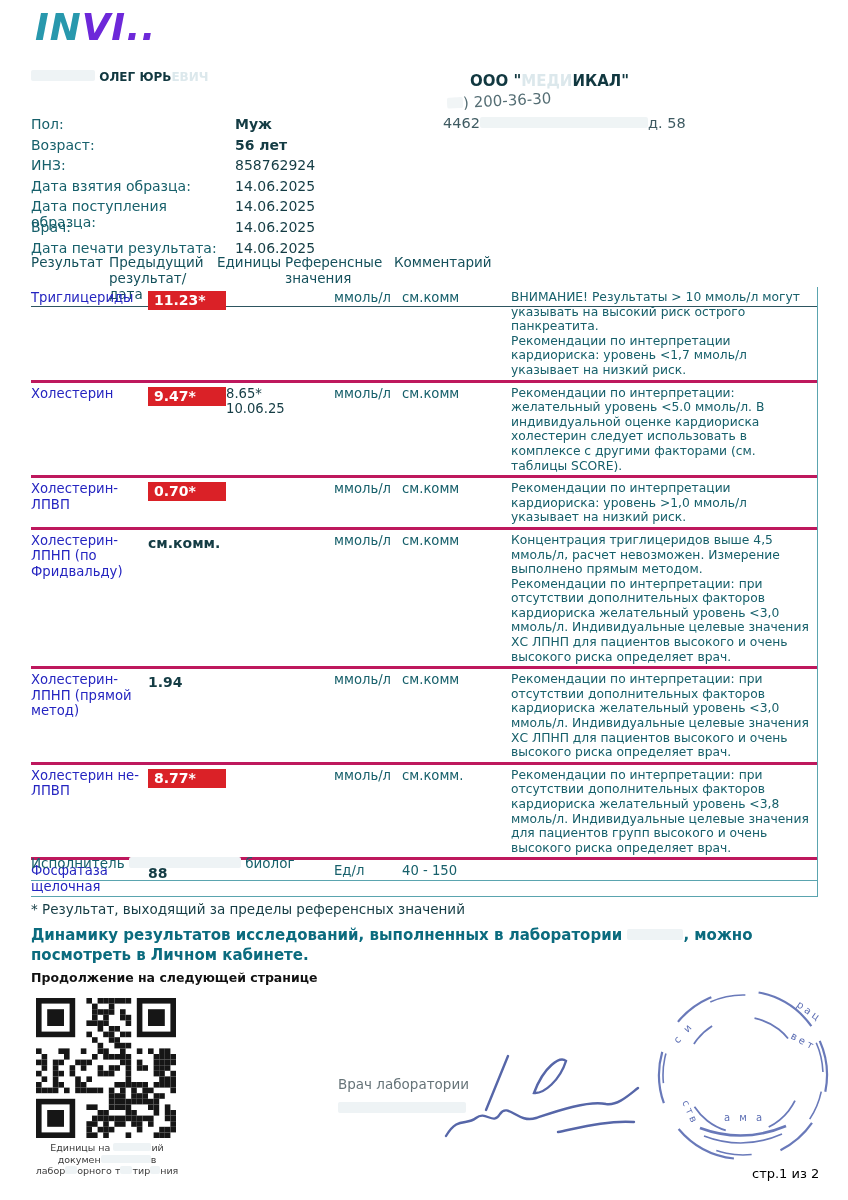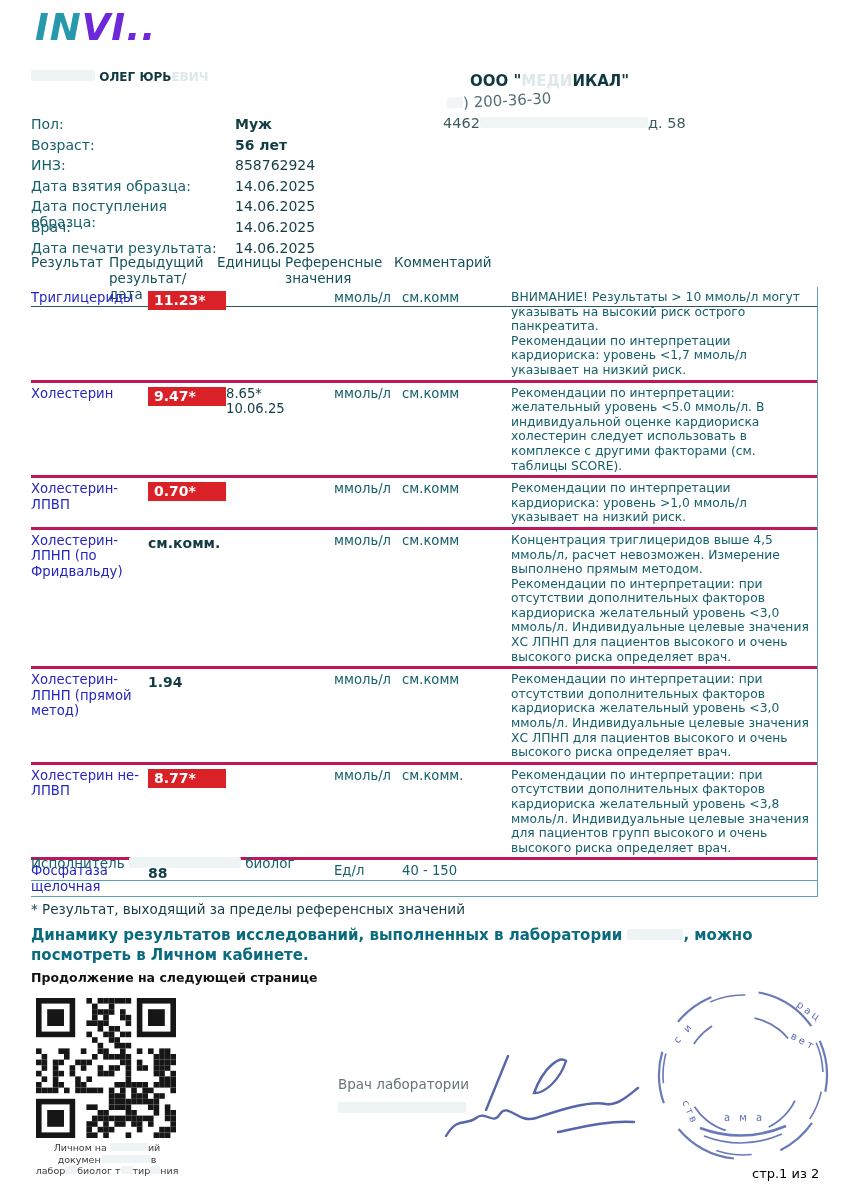--- a/index.html
+++ b/index.html
@@ -411,23 +411,23 @@
           <rect x="12" y="12" width="18" height="18"></rect>
           <rect x="108" y="0" width="42" height="42"></rect>
           <rect x="114" y="6" width="30" height="30" fill="#fff"></rect>
           <rect x="120" y="12" width="18" height="18"></rect>
           <rect x="0" y="108" width="42" height="42"></rect>
           <rect x="6" y="114" width="30" height="30" fill="#fff"></rect>
           <rect x="12" y="120" width="18" height="18"></rect>
         </g>
       </svg></div>
   <div class="qr-caption">
-    <span>Личном на</span> <span class="redact" style="width:38px;height:8px"></span><span>ий</span><br>
+    <span>Единицы на</span> <span class="redact" style="width:38px;height:8px"></span><span>ий</span><br>
     <span>докумен</span><span class="redact" style="width:50px;height:8px"></span><span>в</span><br>
-    <span>лабор</span><span class="redact" style="width:12px;height:8px"></span><span>биолог т</span><span class="redact" style="width:12px;height:8px"></span><span>тир</span><span class="redact" style="width:10px;height:8px"></span><span>ния</span>
+    <span>лабор</span><span class="redact" style="width:12px;height:8px"></span><span>орного т</span><span class="redact" style="width:12px;height:8px"></span><span>тир</span><span class="redact" style="width:10px;height:8px"></span><span>ния</span>
   </div>
 
   <div class="labdoc">Врач лаборатории</div>
   <div class="labdoc-name"><span class="redact" style="width:128px"></span></div>
 
   <svg class="sig" viewBox="0 0 230 105">
     <g fill="none" stroke="#44569f" stroke-width="2.4" stroke-linecap="round" opacity="0.9">
       <path d="M48 62 L70 8"></path>
       <path d="M96 45 C106 18 122 8 128 13 C122 32 106 46 96 45 Z"></path>
       <path d="M8 88 C20 68 28 78 38 70 S55 78 62 66 C70 54 80 76 98 70 S150 52 168 56 C180 58 192 46 200 40"></path>

